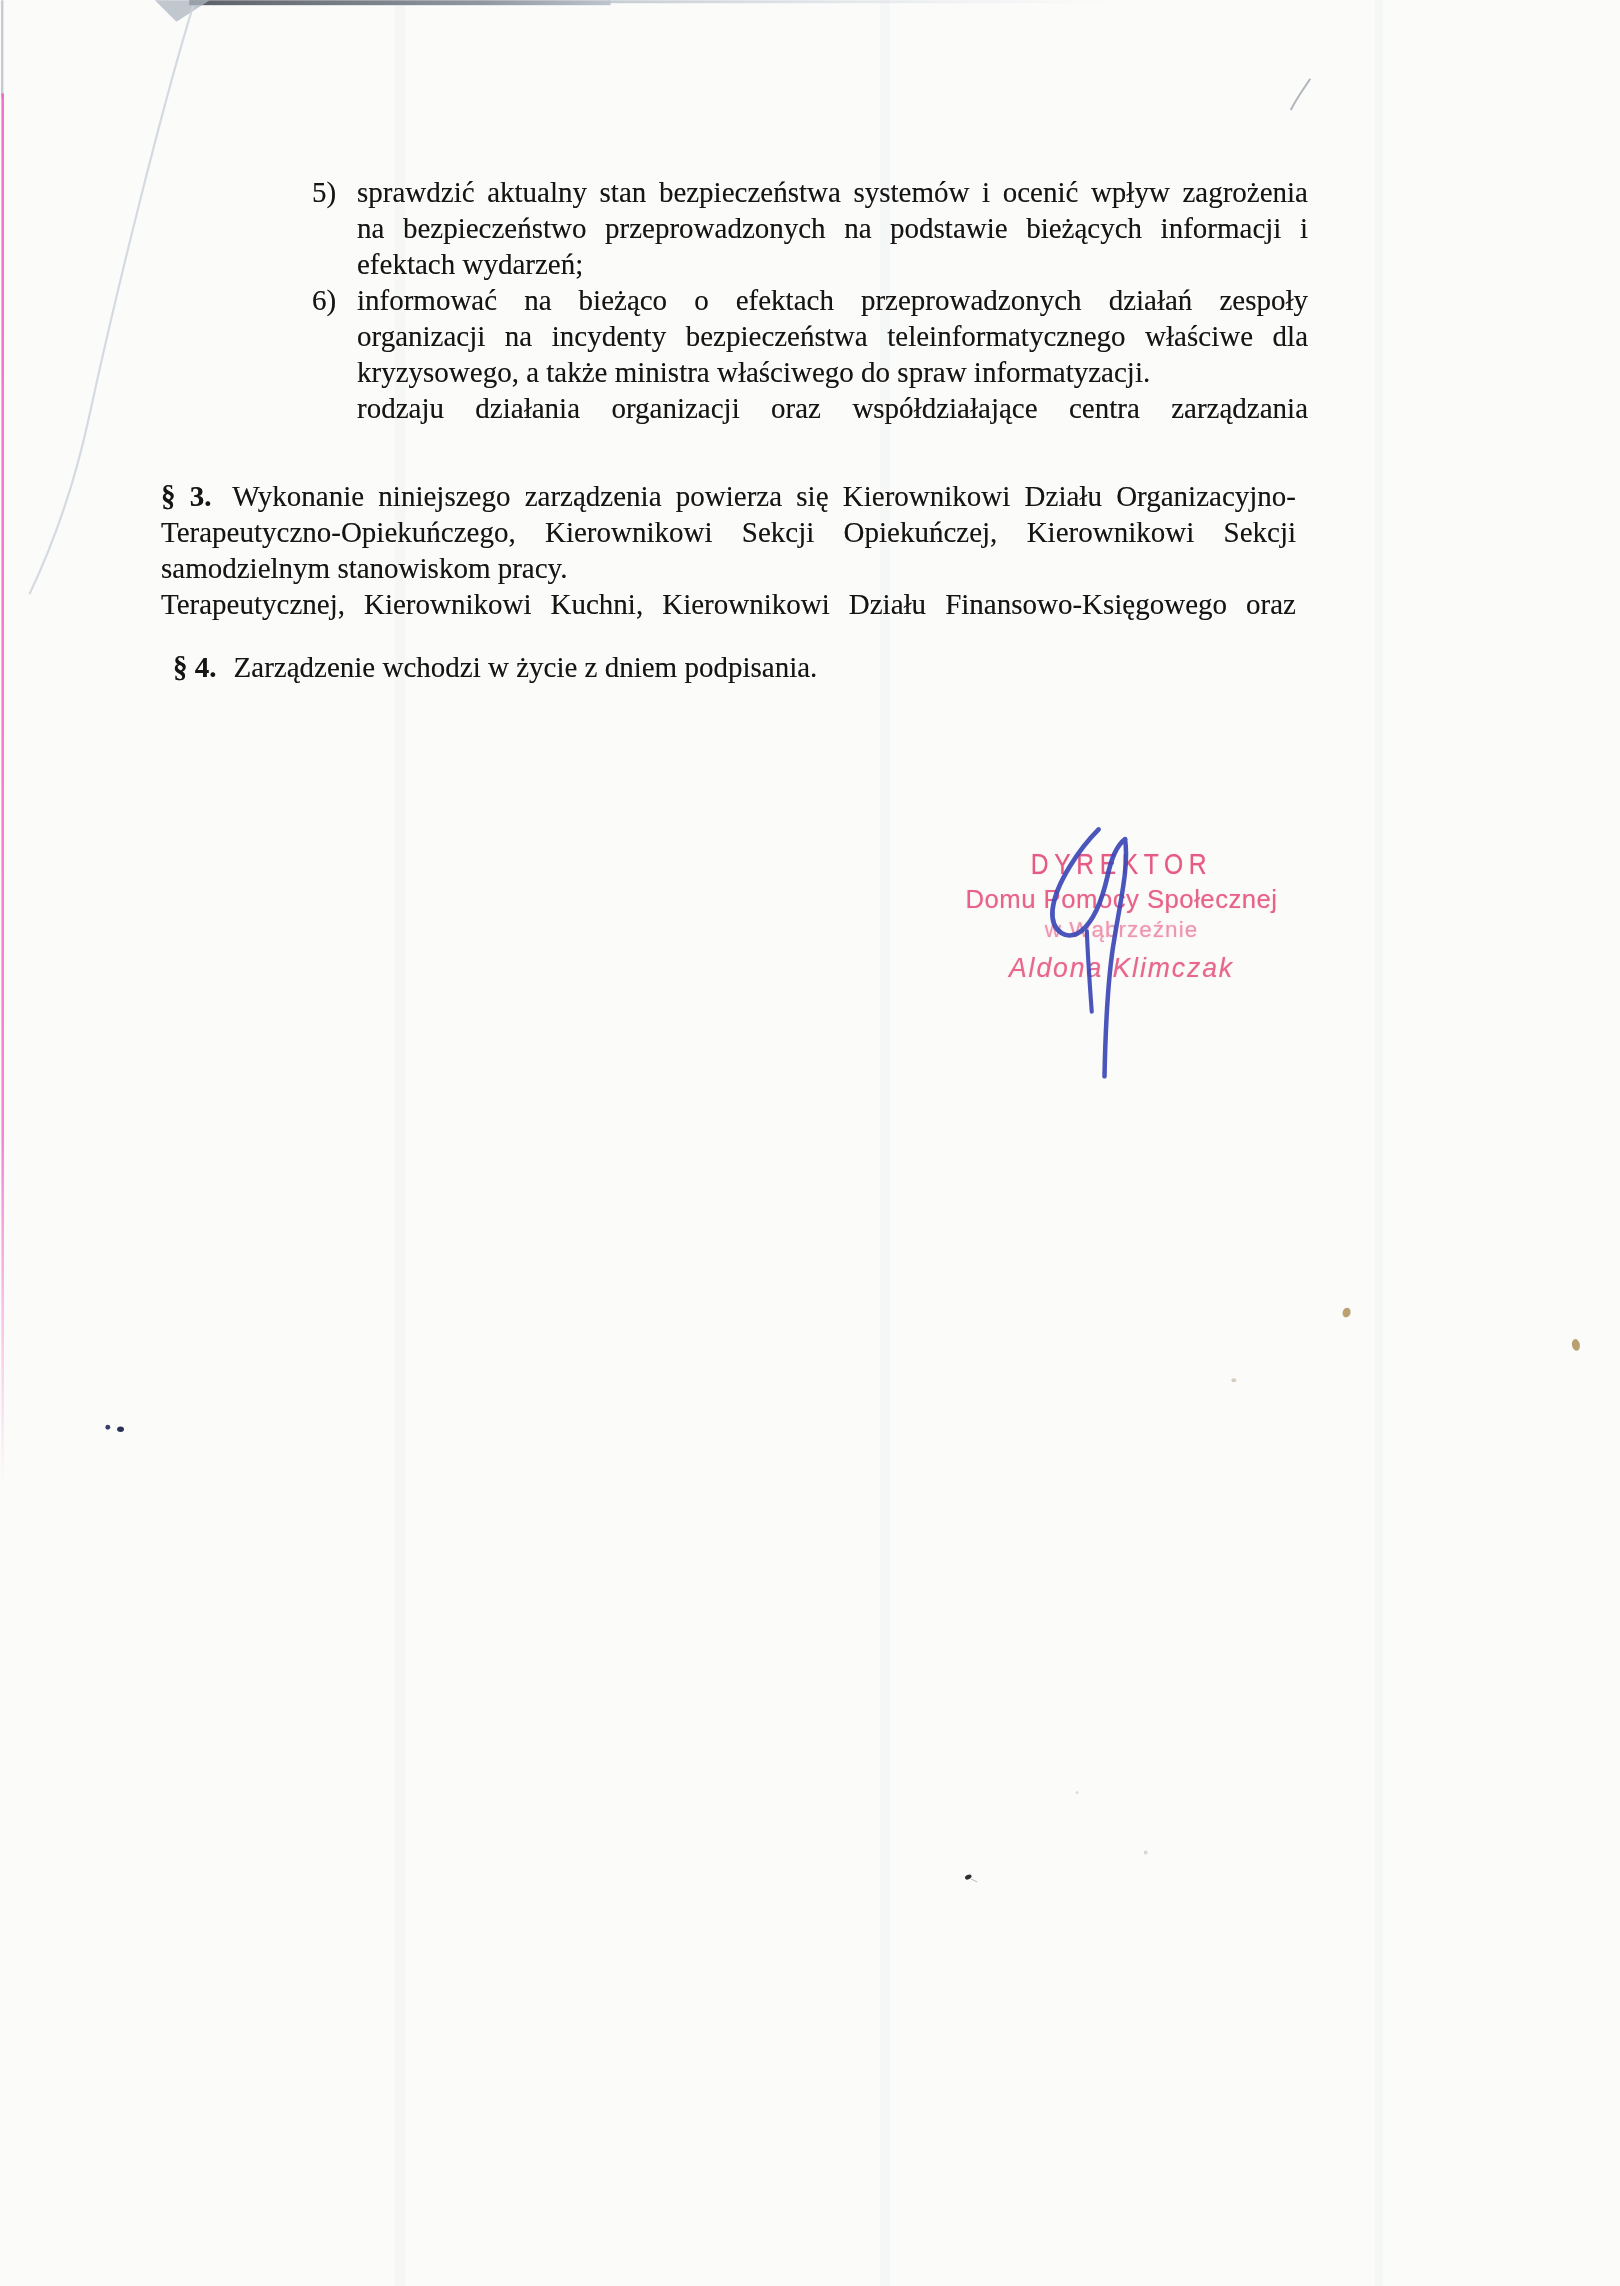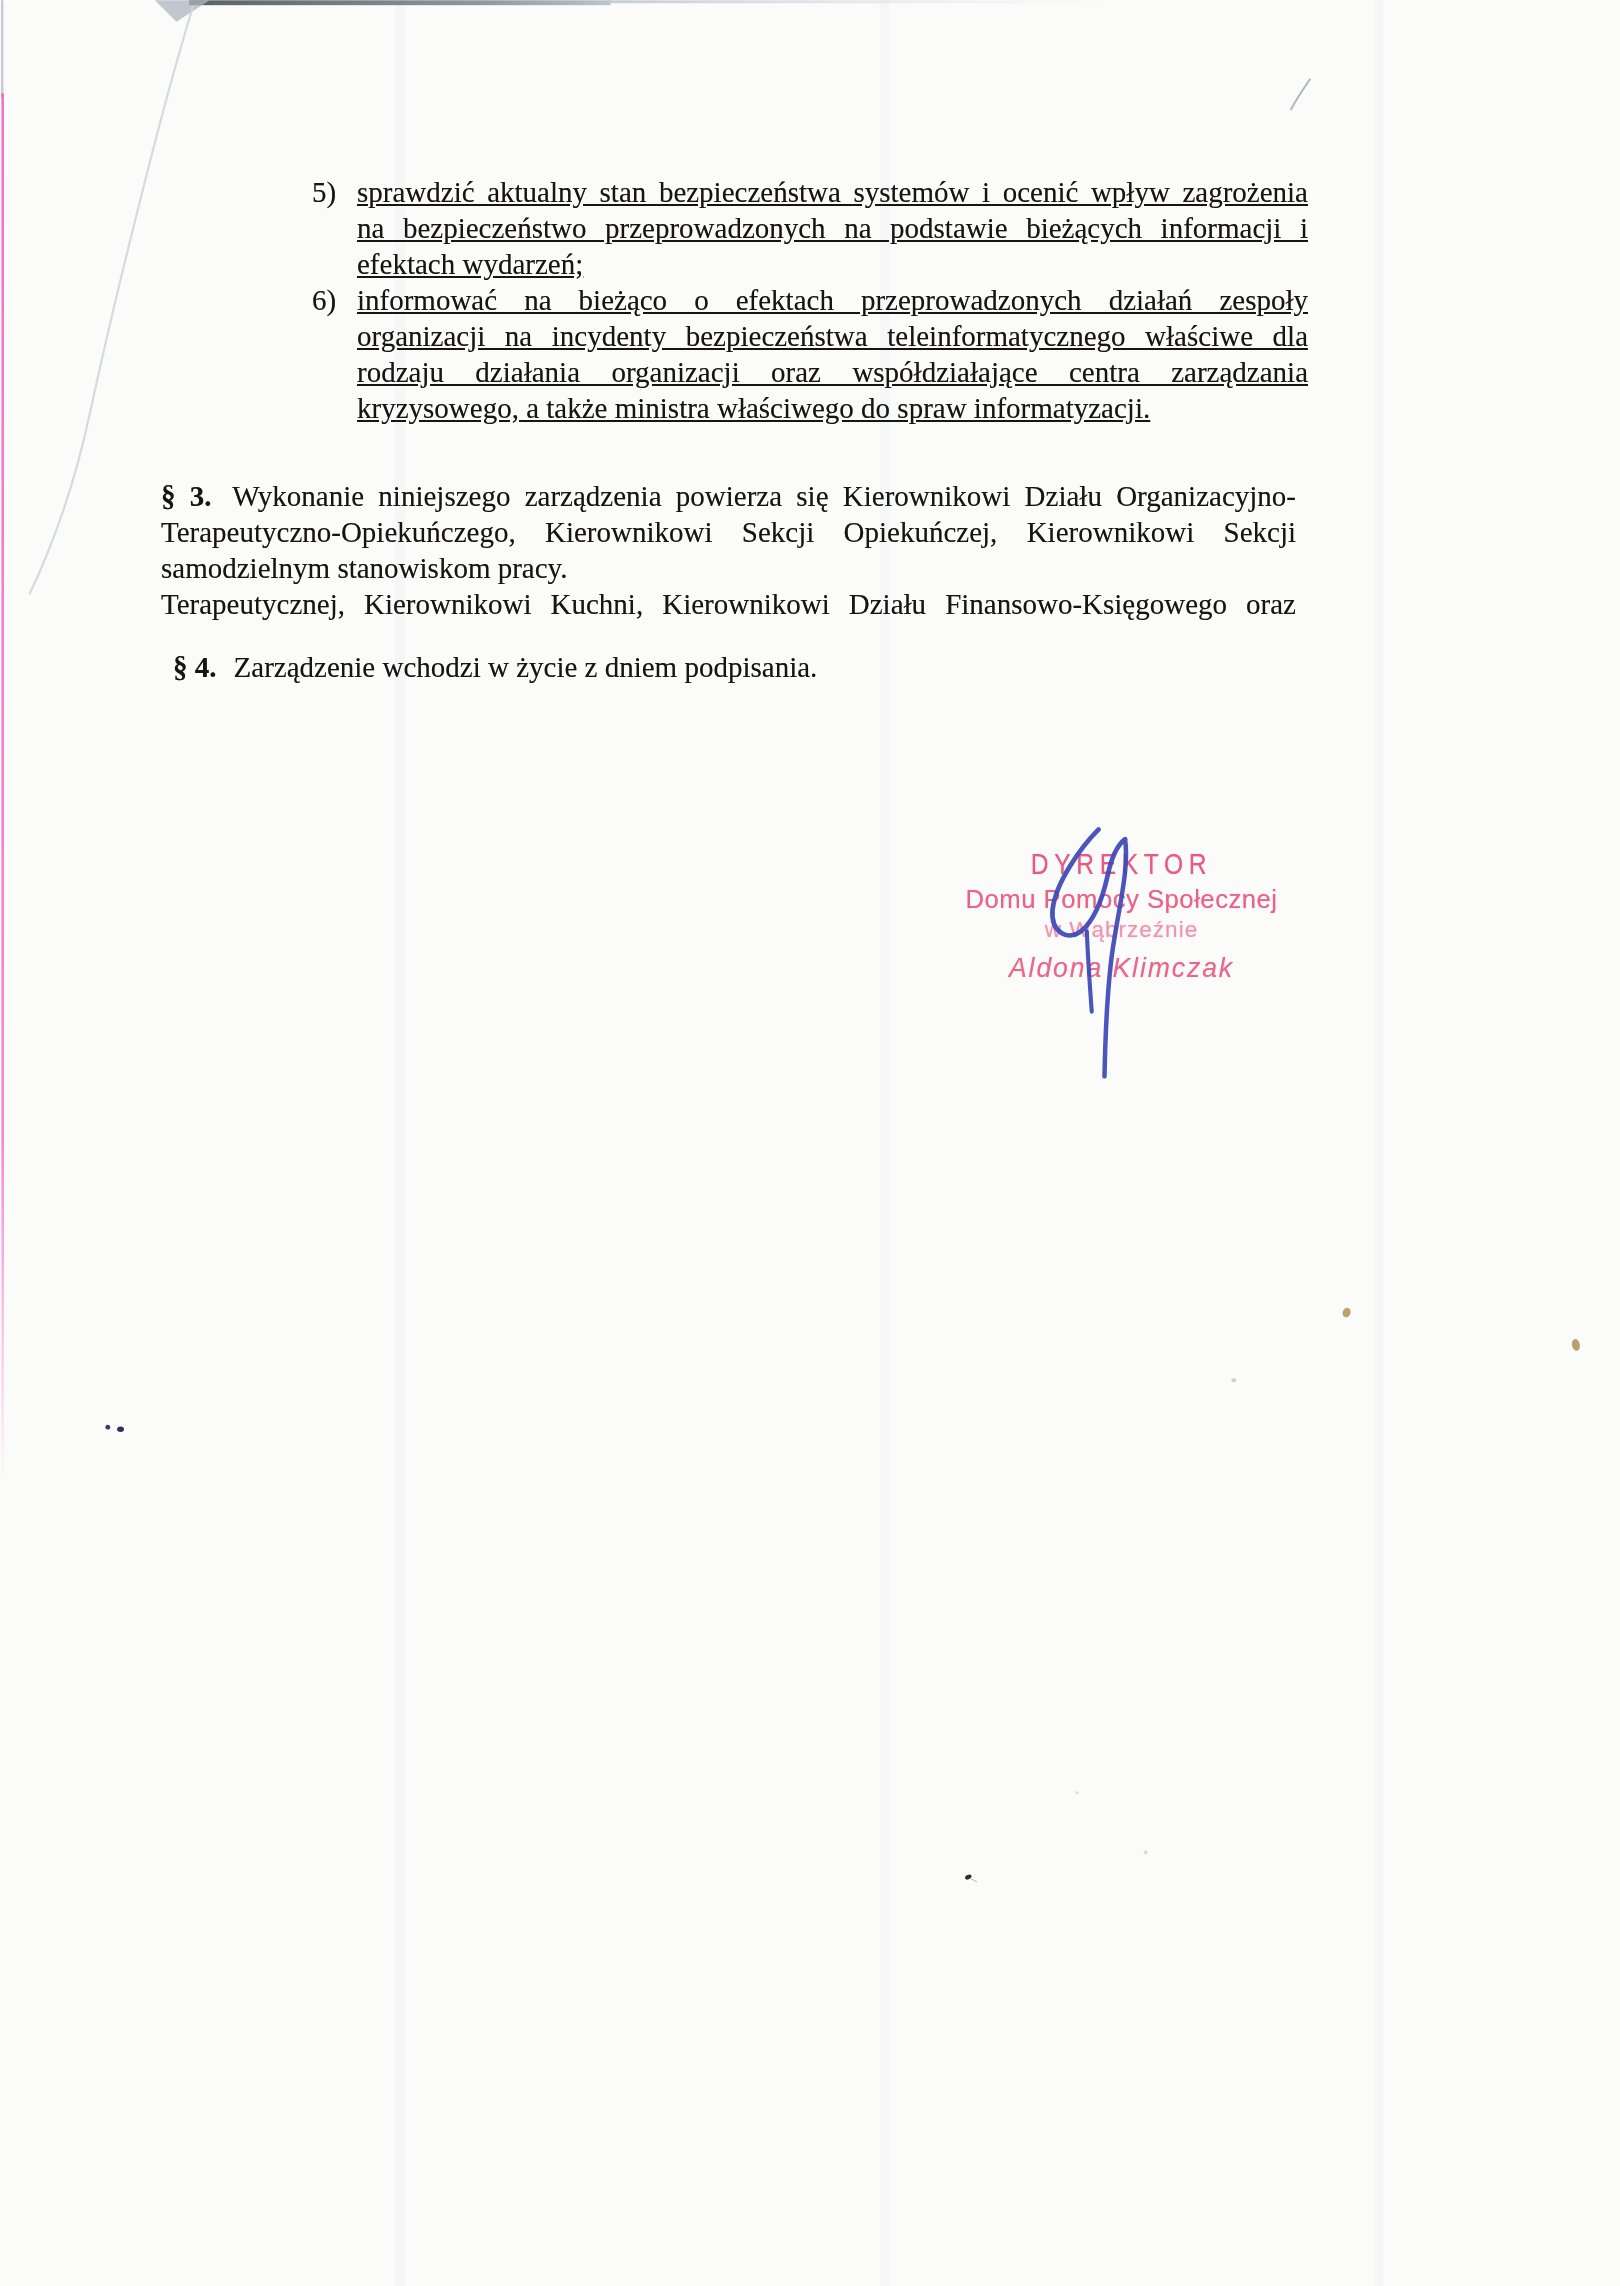--- a/index.html
+++ b/index.html
@@ -10,21 +10,21 @@
     overflow:hidden;
     font-family:"Liberation Serif", serif;
     color:#161514;
   }
   
   .textblock{position:absolute;font-size:29px;line-height:36px;
     text-shadow:0 0 0.5px rgba(10,10,10,.45);}
   .list-block{left:312px;top:174px;width:996px;}
   .list-item{display:flex;align-items:flex-start;}
   .list-num{width:45px;flex:0 0 45px;}
-  .list-lines{width:951px;text-decoration:underline;}
+  .list-lines{width:951px;}
   .ln{text-align:justify;text-align-last:justify;}
   .ln.last{text-align-last:left;}
   .para-3{left:161px;top:478px;width:1135px;}
   .para-4{left:173px;top:649px;width:1135px;}
   .para-4 .ln{text-align:center;text-align-last:left;}
   .marker{font-weight:700;margin-right:6.9px;white-space:nowrap;}
   .para-4 .marker{margin-right:9.8px;}
   
   .stamp{position:absolute;left:939px;top:849px;width:365px;text-align:center;
     font-family:"Liberation Sans", sans-serif;line-height:1;}
@@ -101,22 +101,22 @@
         <div class="ln">sprawdzić aktualny stan bezpieczeństwa systemów i ocenić wpływ zagrożenia</div>
         <div class="ln">na bezpieczeństwo przeprowadzonych na podstawie bieżących informacji i</div>
         <div class="ln last">efektach wydarzeń;</div>
       </div>
     </div>
     <div class="list-item">
       <div class="list-num">6)</div>
       <div class="list-lines">
         <div class="ln">informować na bieżąco o efektach przeprowadzonych działań zespoły</div>
         <div class="ln">organizacji na incydenty bezpieczeństwa teleinformatycznego właściwe dla</div>
+        <div class="ln last">kryzysowego, a także ministra właściwego do spraw informatyzacji.</div>
         <div class="ln">rodzaju działania organizacji oraz współdziałające centra zarządzania</div>
-        <div class="ln last">kryzysowego, a także ministra właściwego do spraw informatyzacji.</div>
       </div>
     </div>
   </section>
 
   <section class="textblock para-3">
     <div class="ln">
       <span class="marker">§&nbsp;3.</span>
       <span>Wykonanie niniejszego zarządzenia powierza się Kierownikowi Działu Organizacyjno-</span>
     </div>
     <div class="ln">Terapeutyczno-Opiekuńczego, Kierownikowi Sekcji Opiekuńczej, Kierownikowi Sekcji</div>

